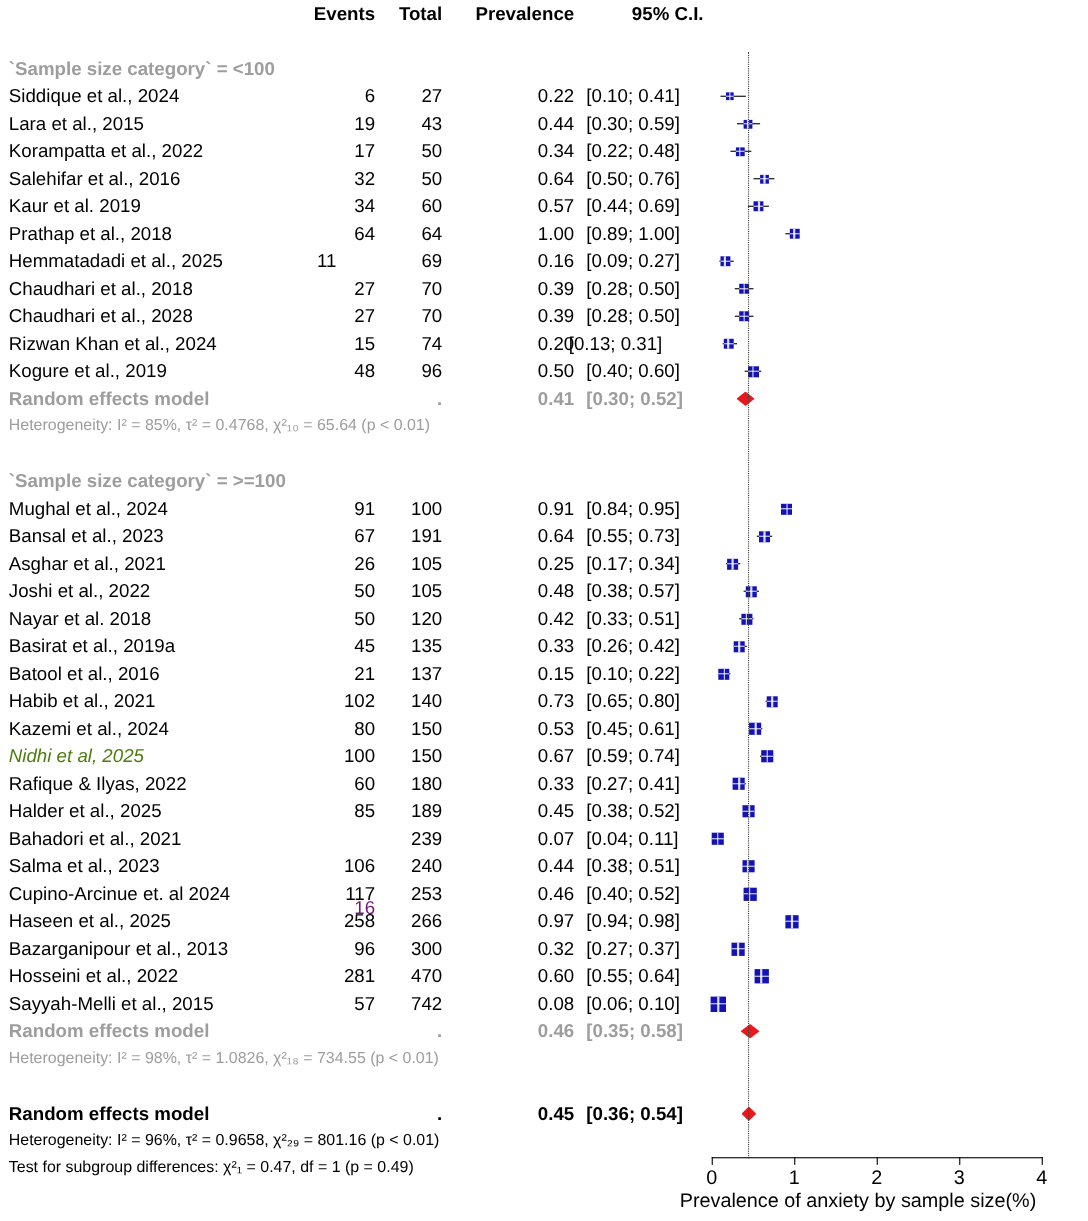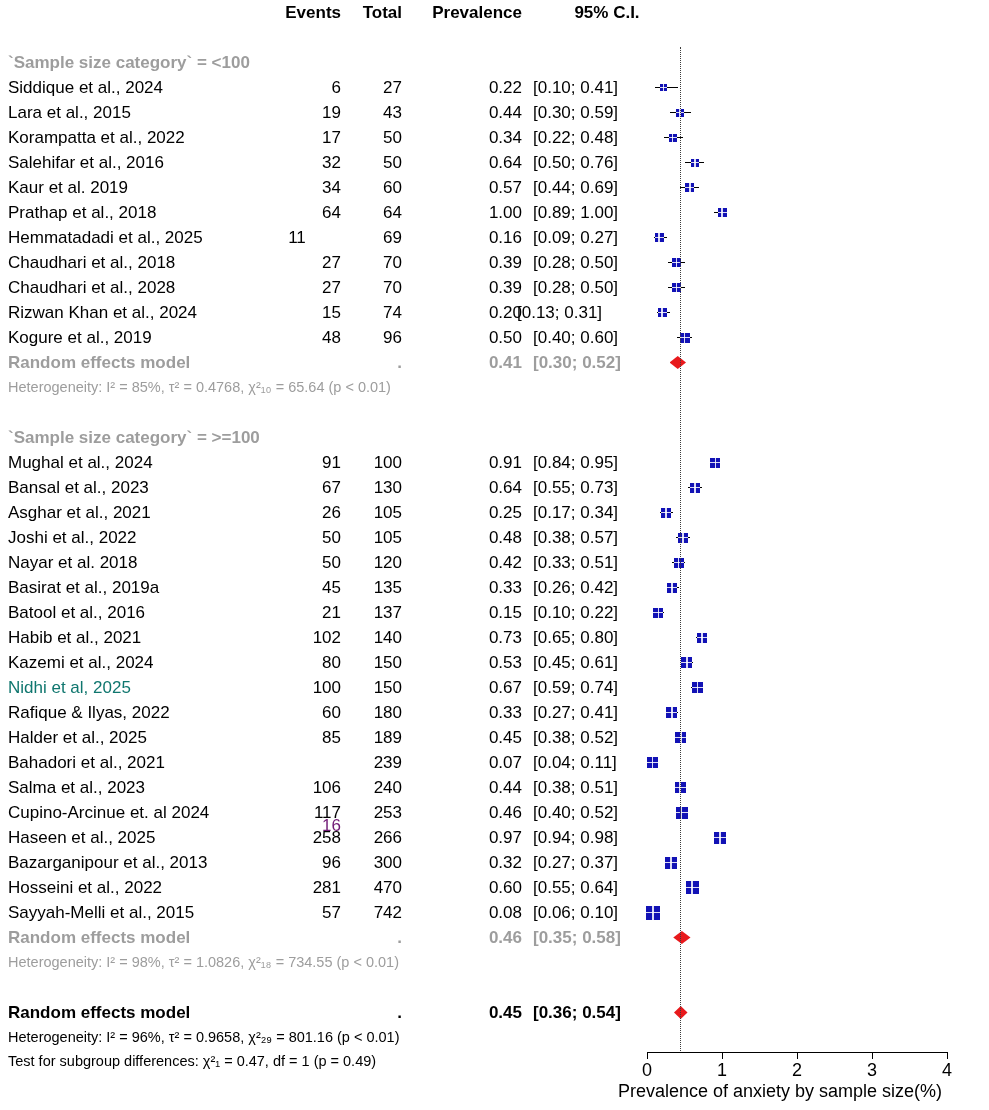--- a/index.html
+++ b/index.html
@@ -149,21 +149,21 @@
       <div class="cell right" style="left: 347px; top: 450px; width: 55px; color: rgb(0, 0, 0);">100</div>
       <div class="cell right" style="left: 420px; top: 450px; width: 102px; color: rgb(0, 0, 0);">0.91</div>
       <div class="cell" style="left: 533px; top: 450px; width: 140px; color: rgb(0, 0, 0);">[0.84; 0.95]</div>
       <div style="position: absolute; left: 710px; top: 462px; width: 8.25px; height: 1px; background: rgb(0, 0, 0);"></div>
       <div style="position: absolute; left: 710.25px; top: 457.5px; width: 10px; height: 10px; background: rgb(18, 18, 181);">
         <div style="position: absolute; left: 0px; top: 50%; margin-top: -0.75px; width: 100%; height: 1.5px; background: rgba(255, 255, 255, 0.85);"></div>
         <div style="position: absolute; top: 0px; left: 50%; margin-left: -0.75px; height: 100%; width: 1.5px; background: rgba(255, 255, 255, 0.85);"></div>
       </div>
       <div class="cell" style="left: 8px; top: 475px; width: 240px; color: rgb(0, 0, 0);">Bansal et al., 2023</div>
       <div class="cell right" style="left: 253px; top: 475px; width: 88px; color: rgb(0, 0, 0);">67</div>
-      <div class="cell right" style="left: 347px; top: 475px; width: 55px; color: rgb(0, 0, 0);">130</div>
+      <div class="cell right" style="left: 347px; top: 475px; width: 55px; color: rgb(0, 0, 0);">191</div>
       <div class="cell right" style="left: 420px; top: 475px; width: 102px; color: rgb(0, 0, 0);">0.64</div>
       <div class="cell" style="left: 533px; top: 475px; width: 140px; color: rgb(0, 0, 0);">[0.55; 0.73]</div>
       <div style="position: absolute; left: 688.25px; top: 487px; width: 13.5px; height: 1px; background: rgb(0, 0, 0);"></div>
       <div style="position: absolute; left: 690px; top: 482.5px; width: 10px; height: 10px; background: rgb(18, 18, 181);">
         <div style="position: absolute; left: 0px; top: 50%; margin-top: -0.75px; width: 100%; height: 1.5px; background: rgba(255, 255, 255, 0.85);"></div>
         <div style="position: absolute; top: 0px; left: 50%; margin-left: -0.75px; height: 100%; width: 1.5px; background: rgba(255, 255, 255, 0.85);"></div>
       </div>
       <div class="cell" style="left: 8px; top: 500px; width: 240px; color: rgb(0, 0, 0);">Asghar et al., 2021</div>
       <div class="cell right" style="left: 253px; top: 500px; width: 88px; color: rgb(0, 0, 0);">26</div>
       <div class="cell right" style="left: 347px; top: 500px; width: 55px; color: rgb(0, 0, 0);">105</div>
@@ -227,21 +227,21 @@
       <div class="cell" style="left: 8px; top: 650px; width: 240px; color: rgb(0, 0, 0);">Kazemi et al., 2024</div>
       <div class="cell right" style="left: 253px; top: 650px; width: 88px; color: rgb(0, 0, 0);">80</div>
       <div class="cell right" style="left: 347px; top: 650px; width: 55px; color: rgb(0, 0, 0);">150</div>
       <div class="cell right" style="left: 420px; top: 650px; width: 102px; color: rgb(0, 0, 0);">0.53</div>
       <div class="cell" style="left: 533px; top: 650px; width: 140px; color: rgb(0, 0, 0);">[0.45; 0.61]</div>
       <div style="position: absolute; left: 680.75px; top: 662px; width: 12px; height: 1px; background: rgb(0, 0, 0);"></div>
       <div style="position: absolute; left: 681.25px; top: 657px; width: 11px; height: 11px; background: rgb(18, 18, 181);">
         <div style="position: absolute; left: 0px; top: 50%; margin-top: -0.75px; width: 100%; height: 1.5px; background: rgba(255, 255, 255, 0.85);"></div>
         <div style="position: absolute; top: 0px; left: 50%; margin-left: -0.75px; height: 100%; width: 1.5px; background: rgba(255, 255, 255, 0.85);"></div>
       </div>
-      <div class="cell" style="left: 8px; top: 675px; width: 240px; color: #0f766e;">Nidhi et al, 2025</div>
+      <div class="cell" style="left: 8px; top: 675px; width: 240px; color: #4d7c0f; font-style: italic;">Nidhi et al, 2025</div>
       <div class="cell right" style="left: 253px; top: 675px; width: 88px; color: rgb(0, 0, 0);">100</div>
       <div class="cell right" style="left: 347px; top: 675px; width: 55px; color: rgb(0, 0, 0);">150</div>
       <div class="cell right" style="left: 420px; top: 675px; width: 102px; color: rgb(0, 0, 0);">0.67</div>
       <div class="cell" style="left: 533px; top: 675px; width: 140px; color: rgb(0, 0, 0);">[0.59; 0.74]</div>
       <div style="position: absolute; left: 691.25px; top: 687px; width: 11.25px; height: 1px; background: rgb(0, 0, 0);"></div>
       <div style="position: absolute; left: 691.75px; top: 682px; width: 11px; height: 11px; background: rgb(18, 18, 181);">
         <div style="position: absolute; left: 0px; top: 50%; margin-top: -0.75px; width: 100%; height: 1.5px; background: rgba(255, 255, 255, 0.85);"></div>
         <div style="position: absolute; top: 0px; left: 50%; margin-left: -0.75px; height: 100%; width: 1.5px; background: rgba(255, 255, 255, 0.85);"></div>
       </div>
       <div class="cell" style="left: 8px; top: 700px; width: 240px; color: rgb(0, 0, 0);">Rafique &amp; Ilyas, 2022</div>

